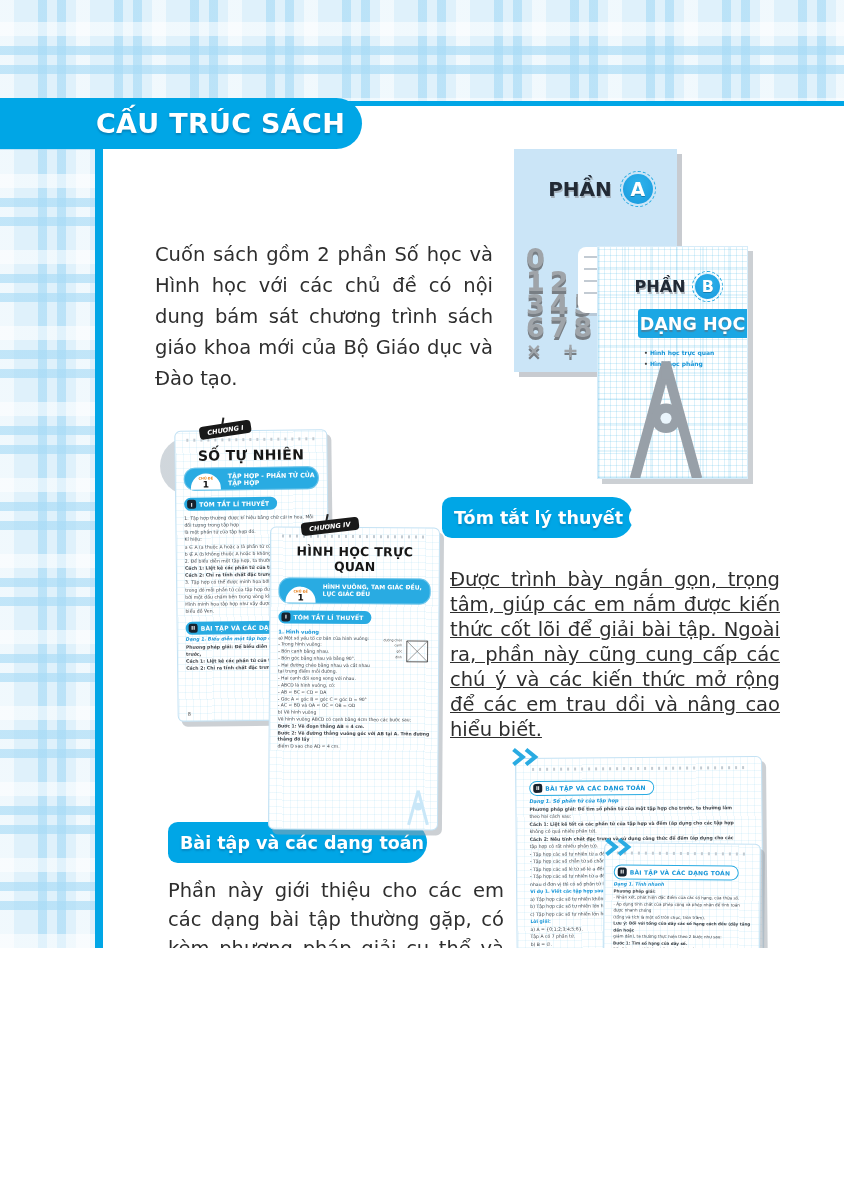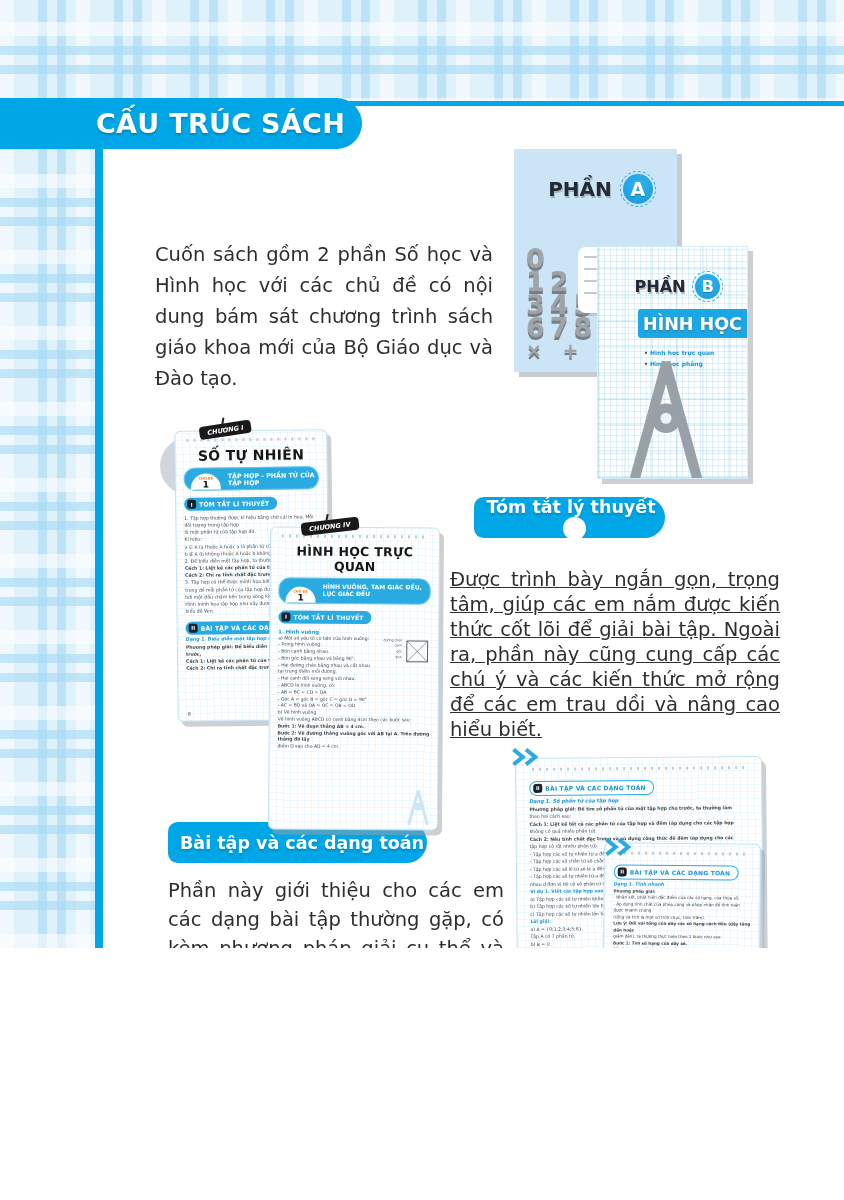--- a/index.html
+++ b/index.html
@@ -26,21 +26,21 @@
   .para{color:#2E2E2E;font-size:19.5px;text-align:justify;z-index:2;}
   .intro{left:155px;top:239px;width:338px;line-height:31px;}
   .theory-text{left:450px;top:567px;width:330px;line-height:25px;text-decoration:underline;}
   .ex-text{left:168px;top:876px;width:336px;line-height:29.2px;}
 
   
   .sec-badge{height:41px;background:#00A6E6;border-radius:10px 21px 21px 10px;display:flex;align-items:center;
     justify-content:space-between;padding:0 9px 0 12px;box-sizing:border-box;z-index:2;}
   .sec-badge .lbl{color:#fff;font-weight:800;font-size:17.5px;white-space:nowrap;text-shadow:0 2px 2px rgba(10,90,140,.35);}
   .sec-badge .dot{width:23px;height:23px;border-radius:50%;background:#fff;flex:0 0 auto;margin-left:6px;}
-  .badge-theory{left:474px;top:497px;width:191px;flex-direction:column;}
+  .badge-theory{left:442px;top:497px;width:191px;}
   .badge-ex{left:168px;top:822px;width:259px;}
 
   
   .cardA{left:514px;top:149px;width:163px;height:223px;background:#CBE5F7;z-index:2;
     box-shadow:5px 5px 0 rgba(154,161,169,.55);}
   .phan-row{display:flex;justify-content:center;align-items:center;gap:8px;}
   .phan-row .phan{font-weight:800;color:#222A35;text-shadow:1px 2px 0 rgba(150,158,166,.7);margin-left:13px;}
   .ring{border:1.6px dashed #29ABE2;border-radius:50%;padding:2px;background:transparent;}
   .pcirc{border-radius:50%;background:radial-gradient(circle at 50% 35%,#2FB3EC,#1899DD);color:#fff;font-weight:800;
     display:flex;align-items:center;justify-content:center;text-shadow:0 1px 0 rgba(0,60,90,.4);}
@@ -176,21 +176,21 @@
     <div class="rows"></div>
   </div>
 
   <div class="abs cardB">
     <div class="phan-row">
       <span class="phan">PHẦN</span>
       <span class="ring">
         <span class="pcirc">B</span>
       </span>
     </div>
-    <div class="partB-title">HÌNH HỌC</div>
+    <div class="partB-title">DẠNG HỌC</div>
     <div class="b-bullets">
         <div>Hình học trực quan</div>
         <div>Hình học phẳng</div>
       </div>
     <svg class="compassB" viewBox="0 0 100 130">
       <path d="M50 4 L16 128" stroke="#98A0A8" stroke-width="11" fill="none"></path>
       <path d="M50 4 L84 128" stroke="#98A0A8" stroke-width="11" fill="none"></path>
       <rect x="45" y="0" width="10" height="20" fill="#98A0A8"></rect>
       <circle cx="50" cy="62" r="16" fill="#98A0A8"></circle>
       <circle cx="50" cy="62" r="6" fill="#EAF5FC"></circle>

